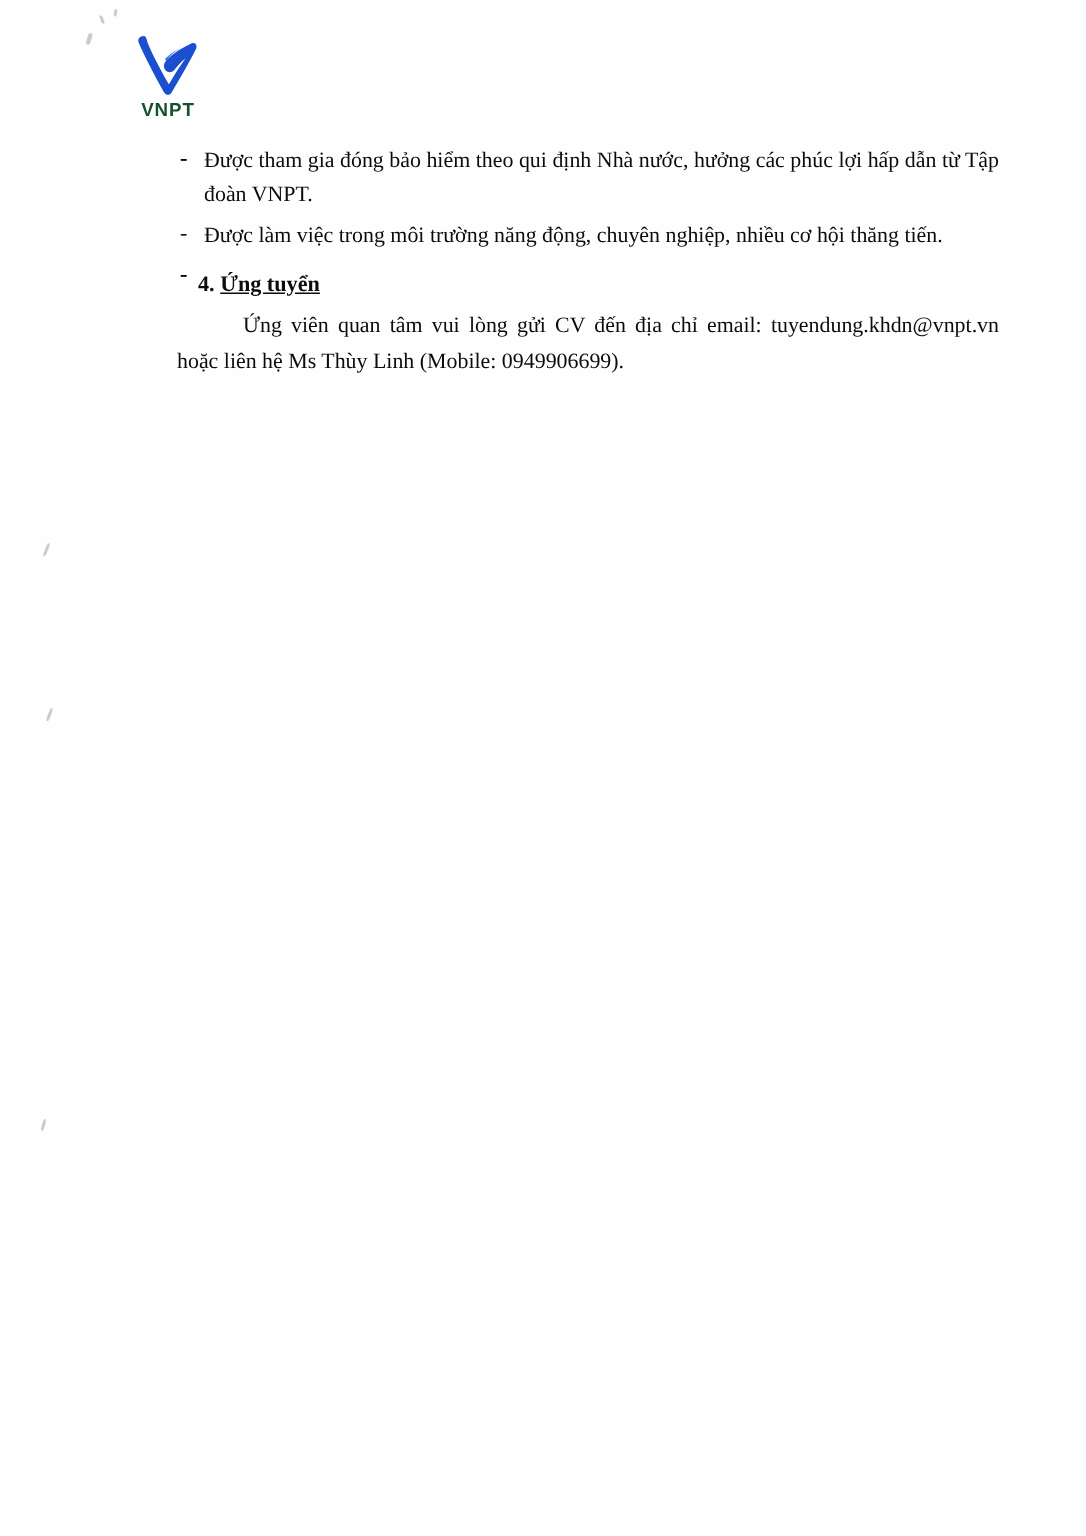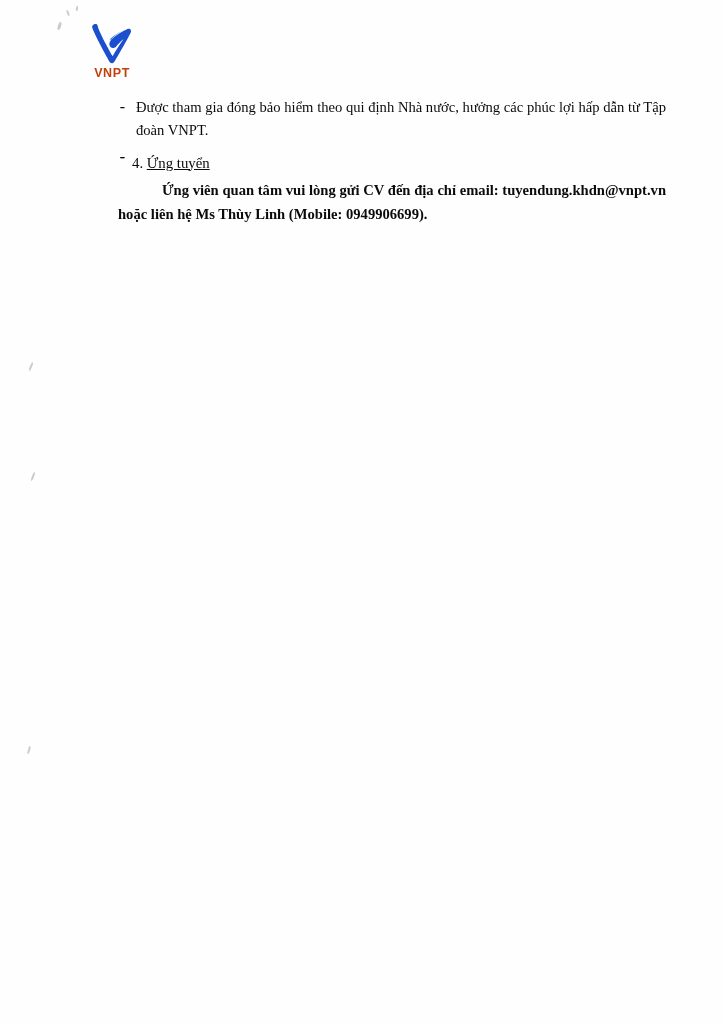--- a/index.html
+++ b/index.html
@@ -44,21 +44,21 @@
   .logo-text {
     position: absolute;
     left: 0px;
     top: 44px;
     width: 64px;
     text-align: center;
     font-family: "Liberation Sans", sans-serif;
     font-weight: bold;
     font-size: 12.5px;
     letter-spacing: 0.6px;
-    color: #c2410c;
+    color: #14532d;
   }
 
   
   .doc {
     position: absolute;
     left: 118px;
     top: 92px;
     width: 548px;
     color: #0b0b0b;
   }
@@ -79,33 +79,32 @@
     position: absolute;
     left: 2px;
     top: -1px;
     font-size: 14.6px;
     color: #0b0b0b;
   }
   .section-head {
     margin: 8px 0 0 0;
     padding-left: 14px;
     font-size: 14.8px;
-    font-weight: normal;
+    font-weight: bold;
     line-height: 24px;
   }
   .section-head span.ttl {
     text-decoration: underline;
   }
   .para {
     margin-top: 3px;
     font-size: 14.6px;
     line-height: 24px;
     text-indent: 44px;
     text-align: justify;
-    font-weight: bold;
   }
 </style>
 </head>
 <body>
 
 <div class="page">
 
   <div class="speck" style="left:58px; top:22px; width:3px; height:8px; transform:rotate(18deg);"></div>
   <div class="speck" style="left:67px; top:10px; width:2px; height:6px; transform:rotate(-22deg);"></div>
   <div class="speck" style="left:76px; top:6px; width:2px; height:5px; transform:rotate(10deg);"></div>
@@ -126,20 +125,21 @@
     <ul class="bullets">
       <li>
         <span class="dash">-</span>
       </li>
       <li>
         <span class="dash">-</span>
         <span>Được tham gia đóng bảo hiểm theo qui định Nhà nước, hưởng các phúc lợi hấp dẫn từ Tập đoàn VNPT.</span>
       </li>
       <li>
         <span class="dash">-</span>
+        <span>Được làm việc trong môi trường năng động, chuyên nghiệp, nhiều cơ hội thăng tiến.</span>
       </li>
       <li>
         <span class="dash">-</span>
       </li>
       <li>
         <span class="dash">-</span>
       </li>
     </ul>
 
     <div class="section-head">

